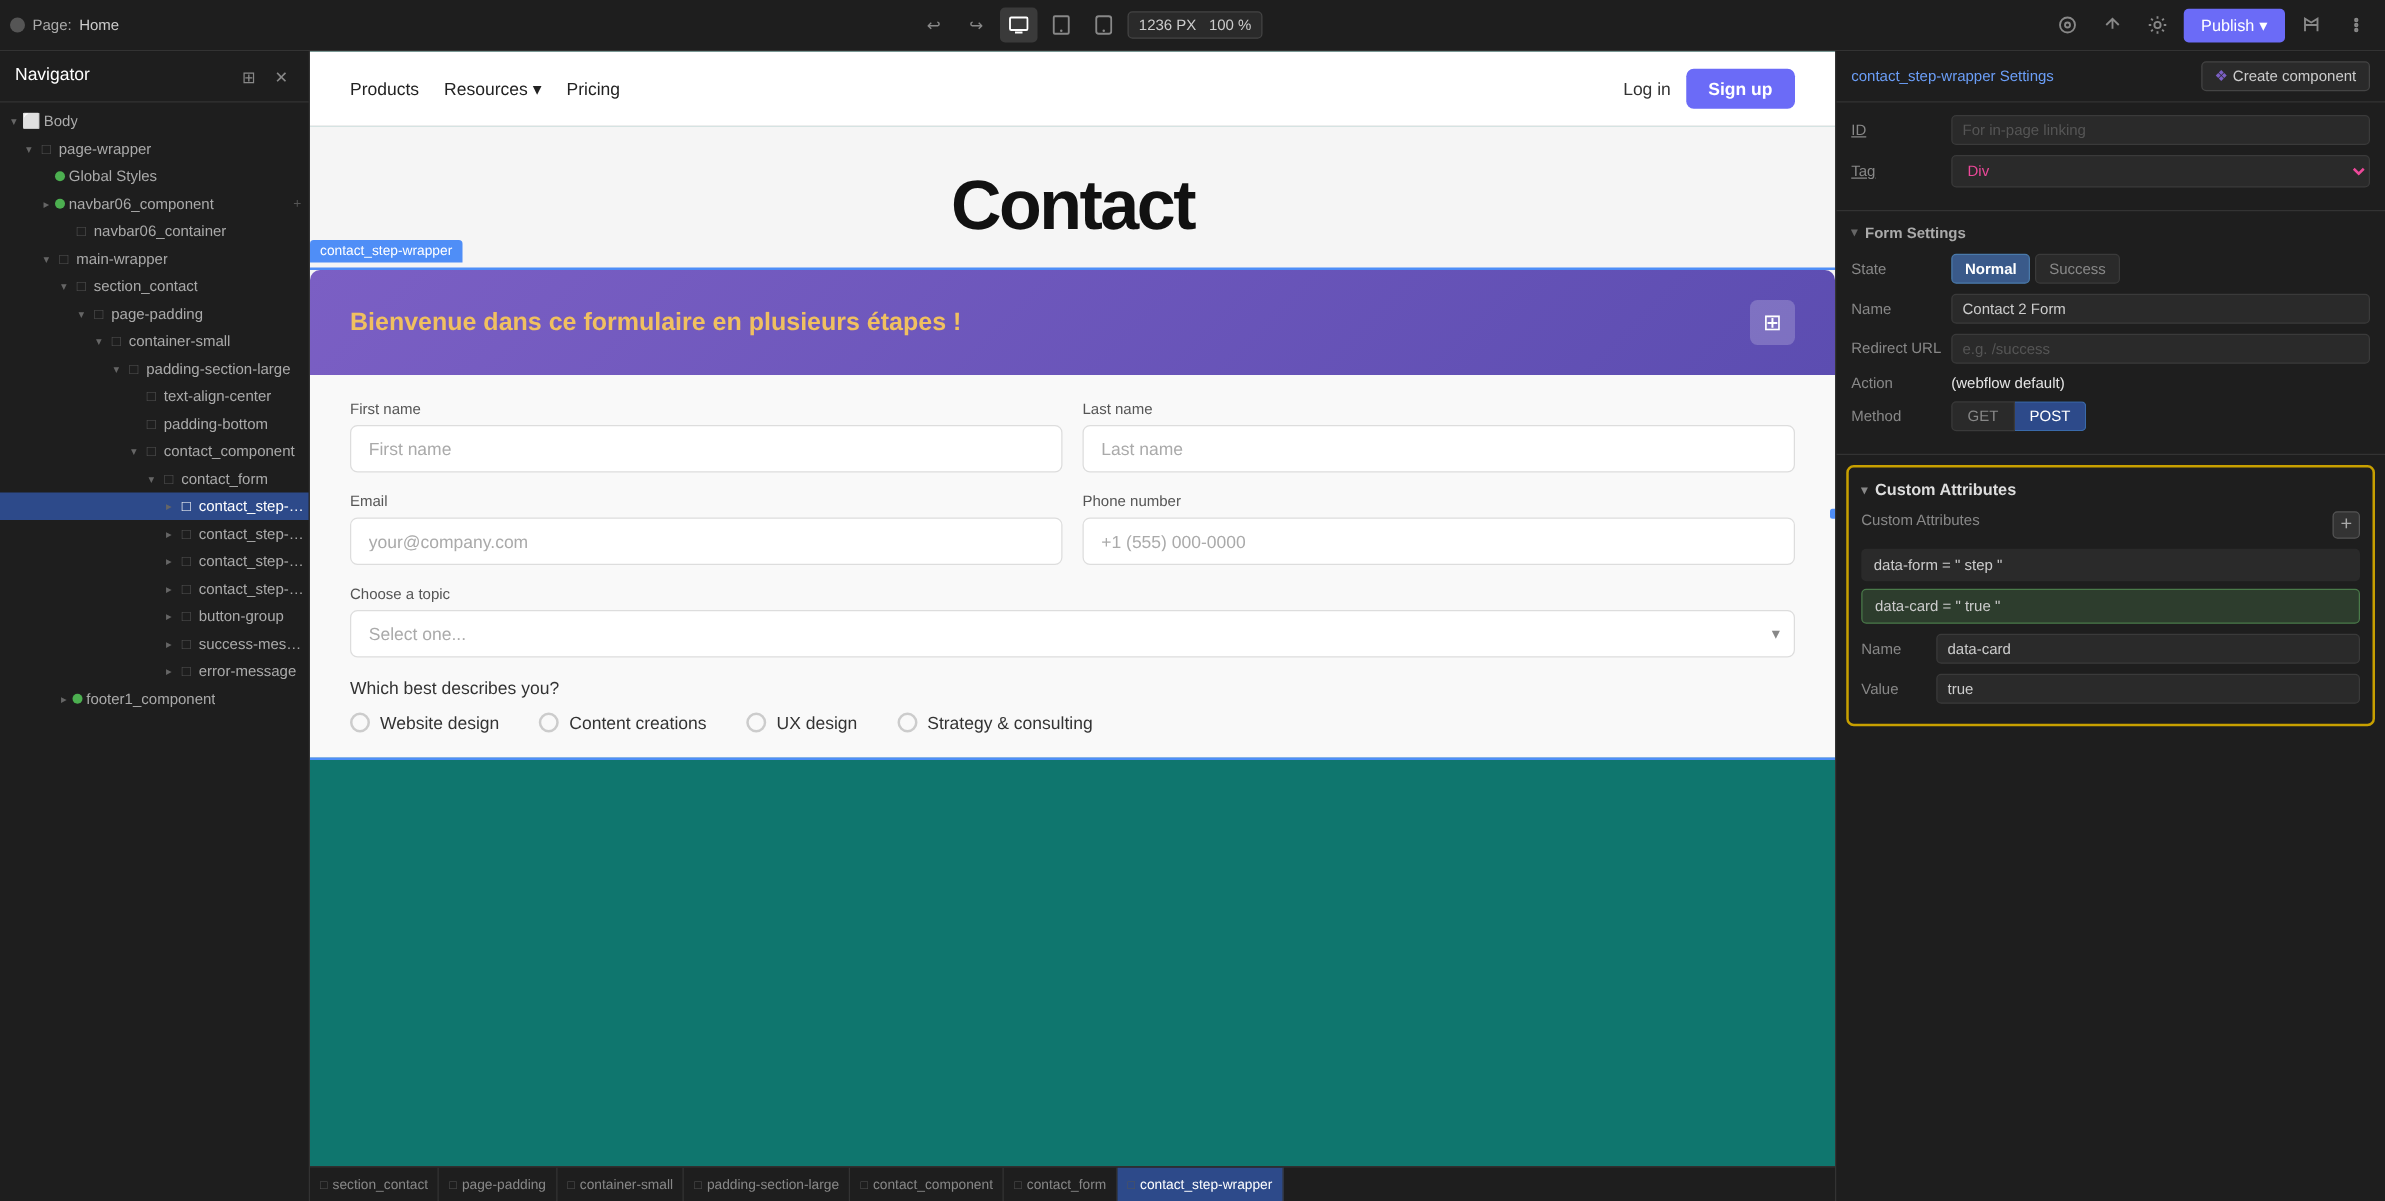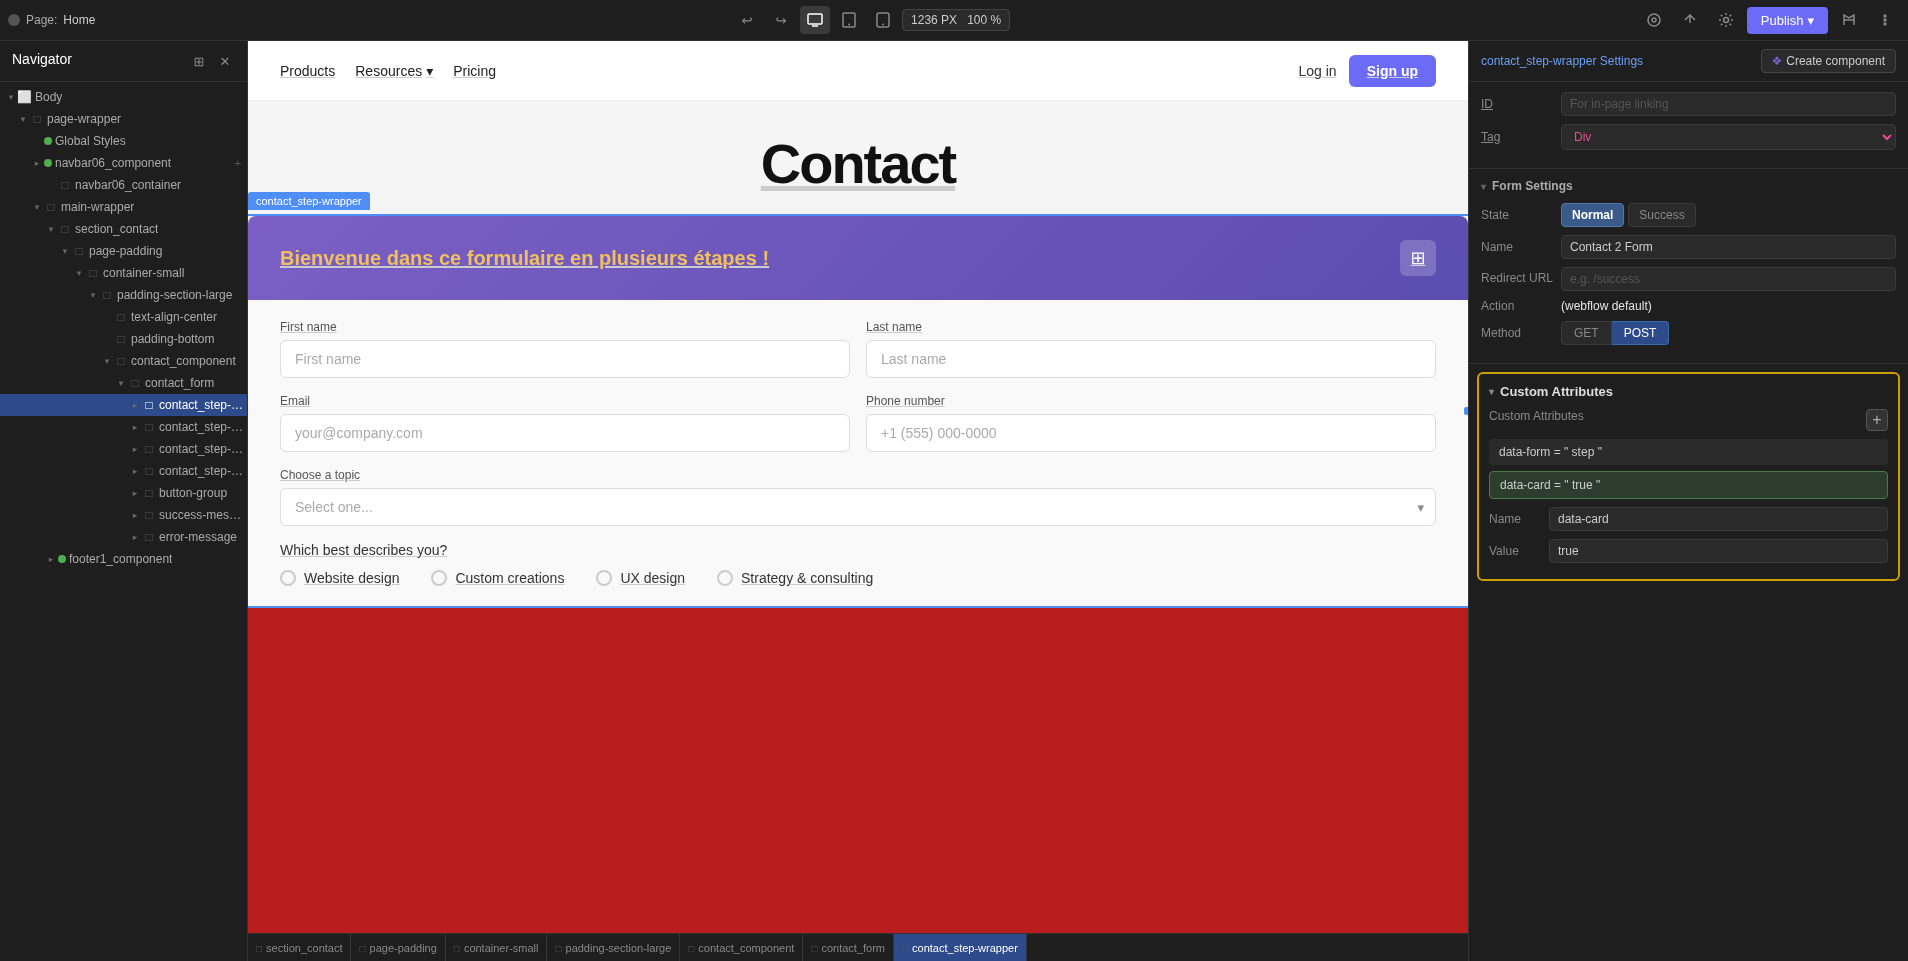--- a/index.html
+++ b/index.html
@@ -40,21 +40,21 @@
     .tree-item .add-icon { margin-left: auto; margin-right: 6px; color: #555; font-size: 11px; }
     .breadcrumb-item { display: flex; align-items: center; height: 28px; padding: 0 8px; font-size: 11px; color: #888; cursor: pointer; white-space: nowrap; border-right: 1px solid #333; }
     .breadcrumb-item.active { background: #2d4a8a; color: #fff; }
     .breadcrumb-item .bc-icon { margin-right: 4px; color: #555; font-size: 10px; }
 
     
     .canvas { flex: 1; background: #2a2a2a; overflow: hidden; position: relative; }
     .canvas-inner { position: absolute; top: 0; left: 0; right: 0; bottom: 28px; overflow: hidden; background: #888; }
 
     
-    .preview-wrapper { width: 100%; height: 100%; background: #b91c1c; overflow: hidden; text-decoration: underline; }
+    .preview-wrapper { width: 100%; height: 100%; background: #0f766e; overflow: hidden; }
     .preview-nav { background: #fff; display: flex; align-items: center; height: 60px; padding: 0 32px; gap: 24px; border-bottom: 1px solid #eee; }
     .preview-nav-links { display: flex; gap: 20px; align-items: center; flex: 1; }
     .preview-nav-link { font-size: 14px; color: #222; font-weight: 500; cursor: pointer; display: flex; align-items: center; gap: 4px; }
     .preview-nav-right { display: flex; align-items: center; gap: 12px; }
     .preview-log-in { font-size: 14px; color: #333; }
     .preview-signup { background: #6b6bf7; color: #fff; border: none; border-radius: 6px; padding: 8px 18px; font-size: 14px; font-weight: 600; cursor: pointer; }
 
     .preview-content { padding: 20px 40px 0; background: #f5f5f5; }
     .preview-title { font-size: 56px; font-weight: 900; color: #111; text-align: center; padding: 10px 0 20px; letter-spacing: -2px; }
     .form-banner { background: linear-gradient(135deg, #7b5fc4, #5c4db1); border-radius: 8px 8px 0 0; padding: 24px 32px; display: flex; align-items: center; justify-content: space-between; }
@@ -431,21 +431,21 @@
                 </div>
               </div>
               <div class="form-label" style="margin-bottom:12px; font-size:14px; color:#333;">Which best describes you?</div>
               <div class="radio-group">
                 <label class="radio-item">
                   <span class="radio-circle"></span>
                   <span>Website design</span>
                 </label>
                 <label class="radio-item">
                   <span class="radio-circle"></span>
-                  <span>Custom creations</span>
+                  <span>Content creations</span>
                 </label>
                 <label class="radio-item">
                   <span class="radio-circle"></span>
                   <span>UX design</span>
                 </label>
                 <label class="radio-item">
                   <span class="radio-circle"></span>
                   <span>Strategy &amp; consulting</span>
                 </label>
               </div>

